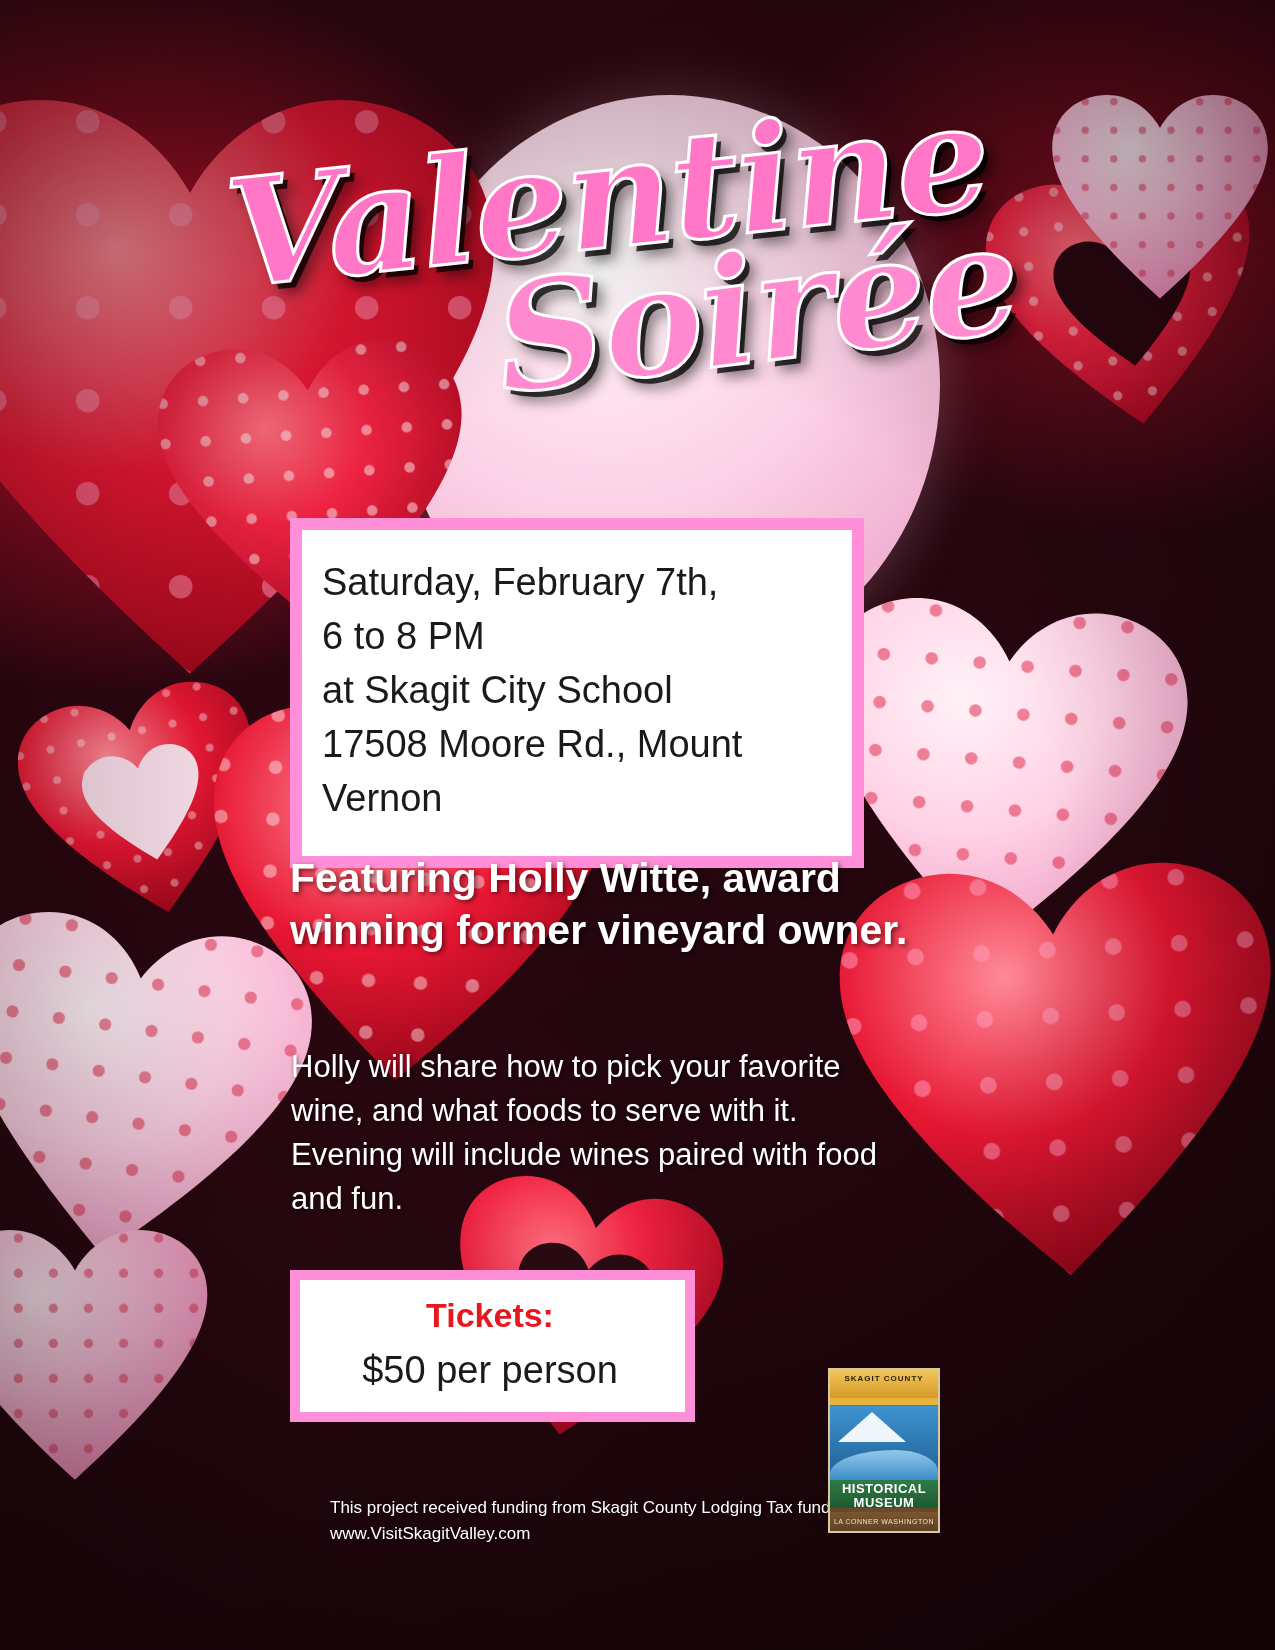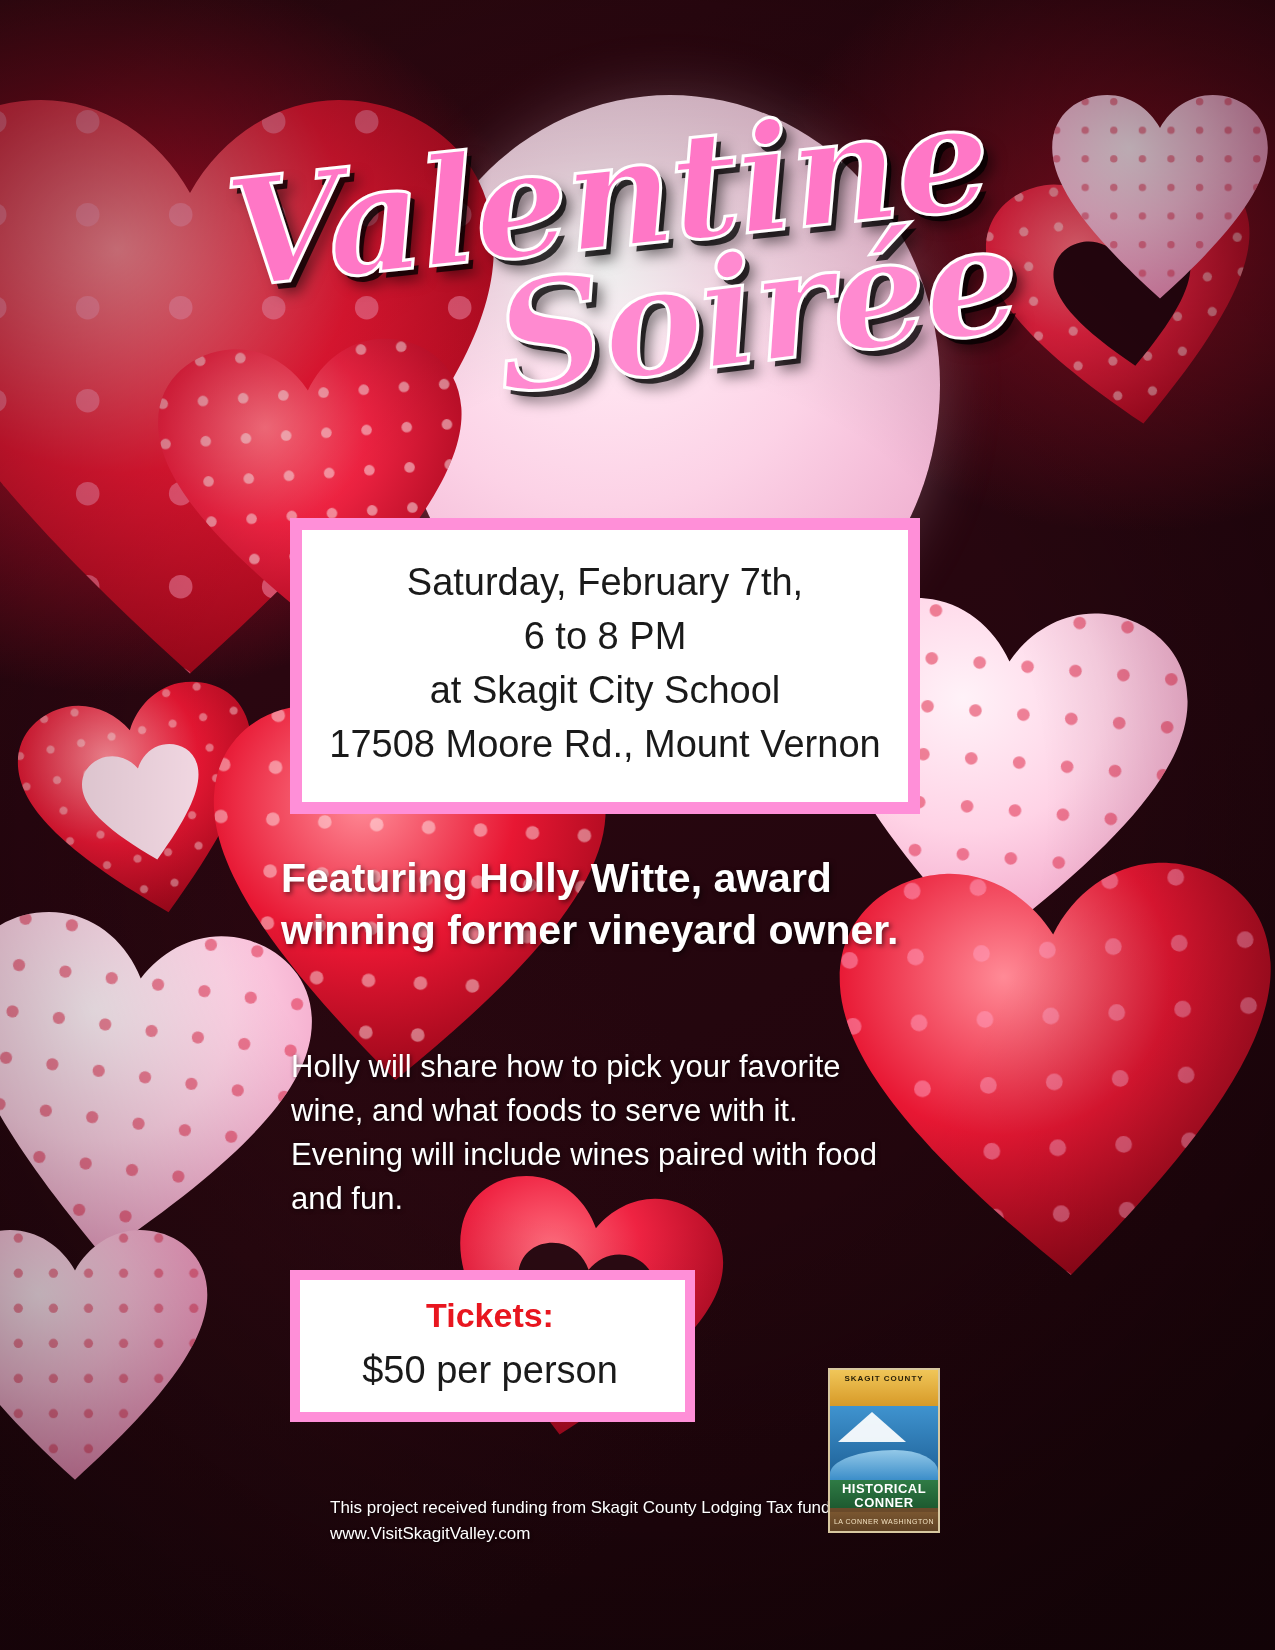--- a/index.html
+++ b/index.html
@@ -113,39 +113,38 @@
       9px 12px 14px rgba(0,0,0,0.5);
     transform: rotate(-7deg) translateX(120px);
     margin-top: -18px;
     letter-spacing: -2px;
   }
 
   
   .info-box {
     position: absolute;
     left: 290px; top: 518px;
-    width: 630px;
+    width: 574px;
     padding: 26px 20px 30px 20px;
     background: #ffffff;
     border: 12px solid #ff8fd8;
     box-sizing: border-box;
     z-index: 35;
-    text-align: center;
   }
   .info-line {
     font-size: 38px;
     color: #1a1a1a;
     line-height: 1.42;
     font-weight: 400;
   }
 
   
   .featuring {
     position: absolute;
-    left: 281px; top: 852px;
+    left: 290px; top: 852px;
     width: 620px;
     z-index: 35;
     color: #ffffff;
     font-size: 41px;
     font-weight: bold;
     line-height: 1.28;
     text-shadow: 2px 2px 5px rgba(0,0,0,0.55);
   }
 
   
@@ -201,21 +200,21 @@
     left: 828px; top: 1368px;
     width: 112px; height: 165px;
     z-index: 36;
     border: 2px solid #d8c8a0;
     box-sizing: border-box;
     background: linear-gradient(#e8b33a 0%, #e8b33a 22%, #2e7fc0 22%, #2e7fc0 62%, #2f6e3e 62%, #2f6e3e 84%, #6a4a2a 84%, #6a4a2a 100%);
     overflow: hidden;
     font-size: 0;
   }
   .logo .logo-top {
-    position: absolute; left: 0; top: 0; width: 100%; height: 36px;
+    position: absolute; left: 0; top: 0; width: 100%; height: 28px;
     background: linear-gradient(#f0c659, #d79a28);
     color: #2a2208; font-size: 8px; font-weight: bold;
     text-align: center; letter-spacing: 1px; padding-top: 4px; box-sizing: border-box;
   }
   .logo .logo-mid {
     position: absolute; left: 0; top: 36px; width: 100%; height: 74px;
     background: linear-gradient(#3f93cf, #1d5f95);
     overflow: hidden;
   }
   .logo .logo-mid .mtn {
@@ -383,18 +382,18 @@
   </div>
 
   <div class="logo">
     <div class="logo-top">SKAGIT COUNTY</div>
     <div class="logo-mid">
       <div class="mtn"></div>
       <div class="wave"></div>
     </div>
     <div class="logo-name">
       <div>HISTORICAL</div>
-      <div>CONNER</div>
+      <div>MUSEUM</div>
     </div>
     <div class="logo-foot">LA CONNER  WASHINGTON</div>
   </div>
 
 </div>
 
 </body></html>

